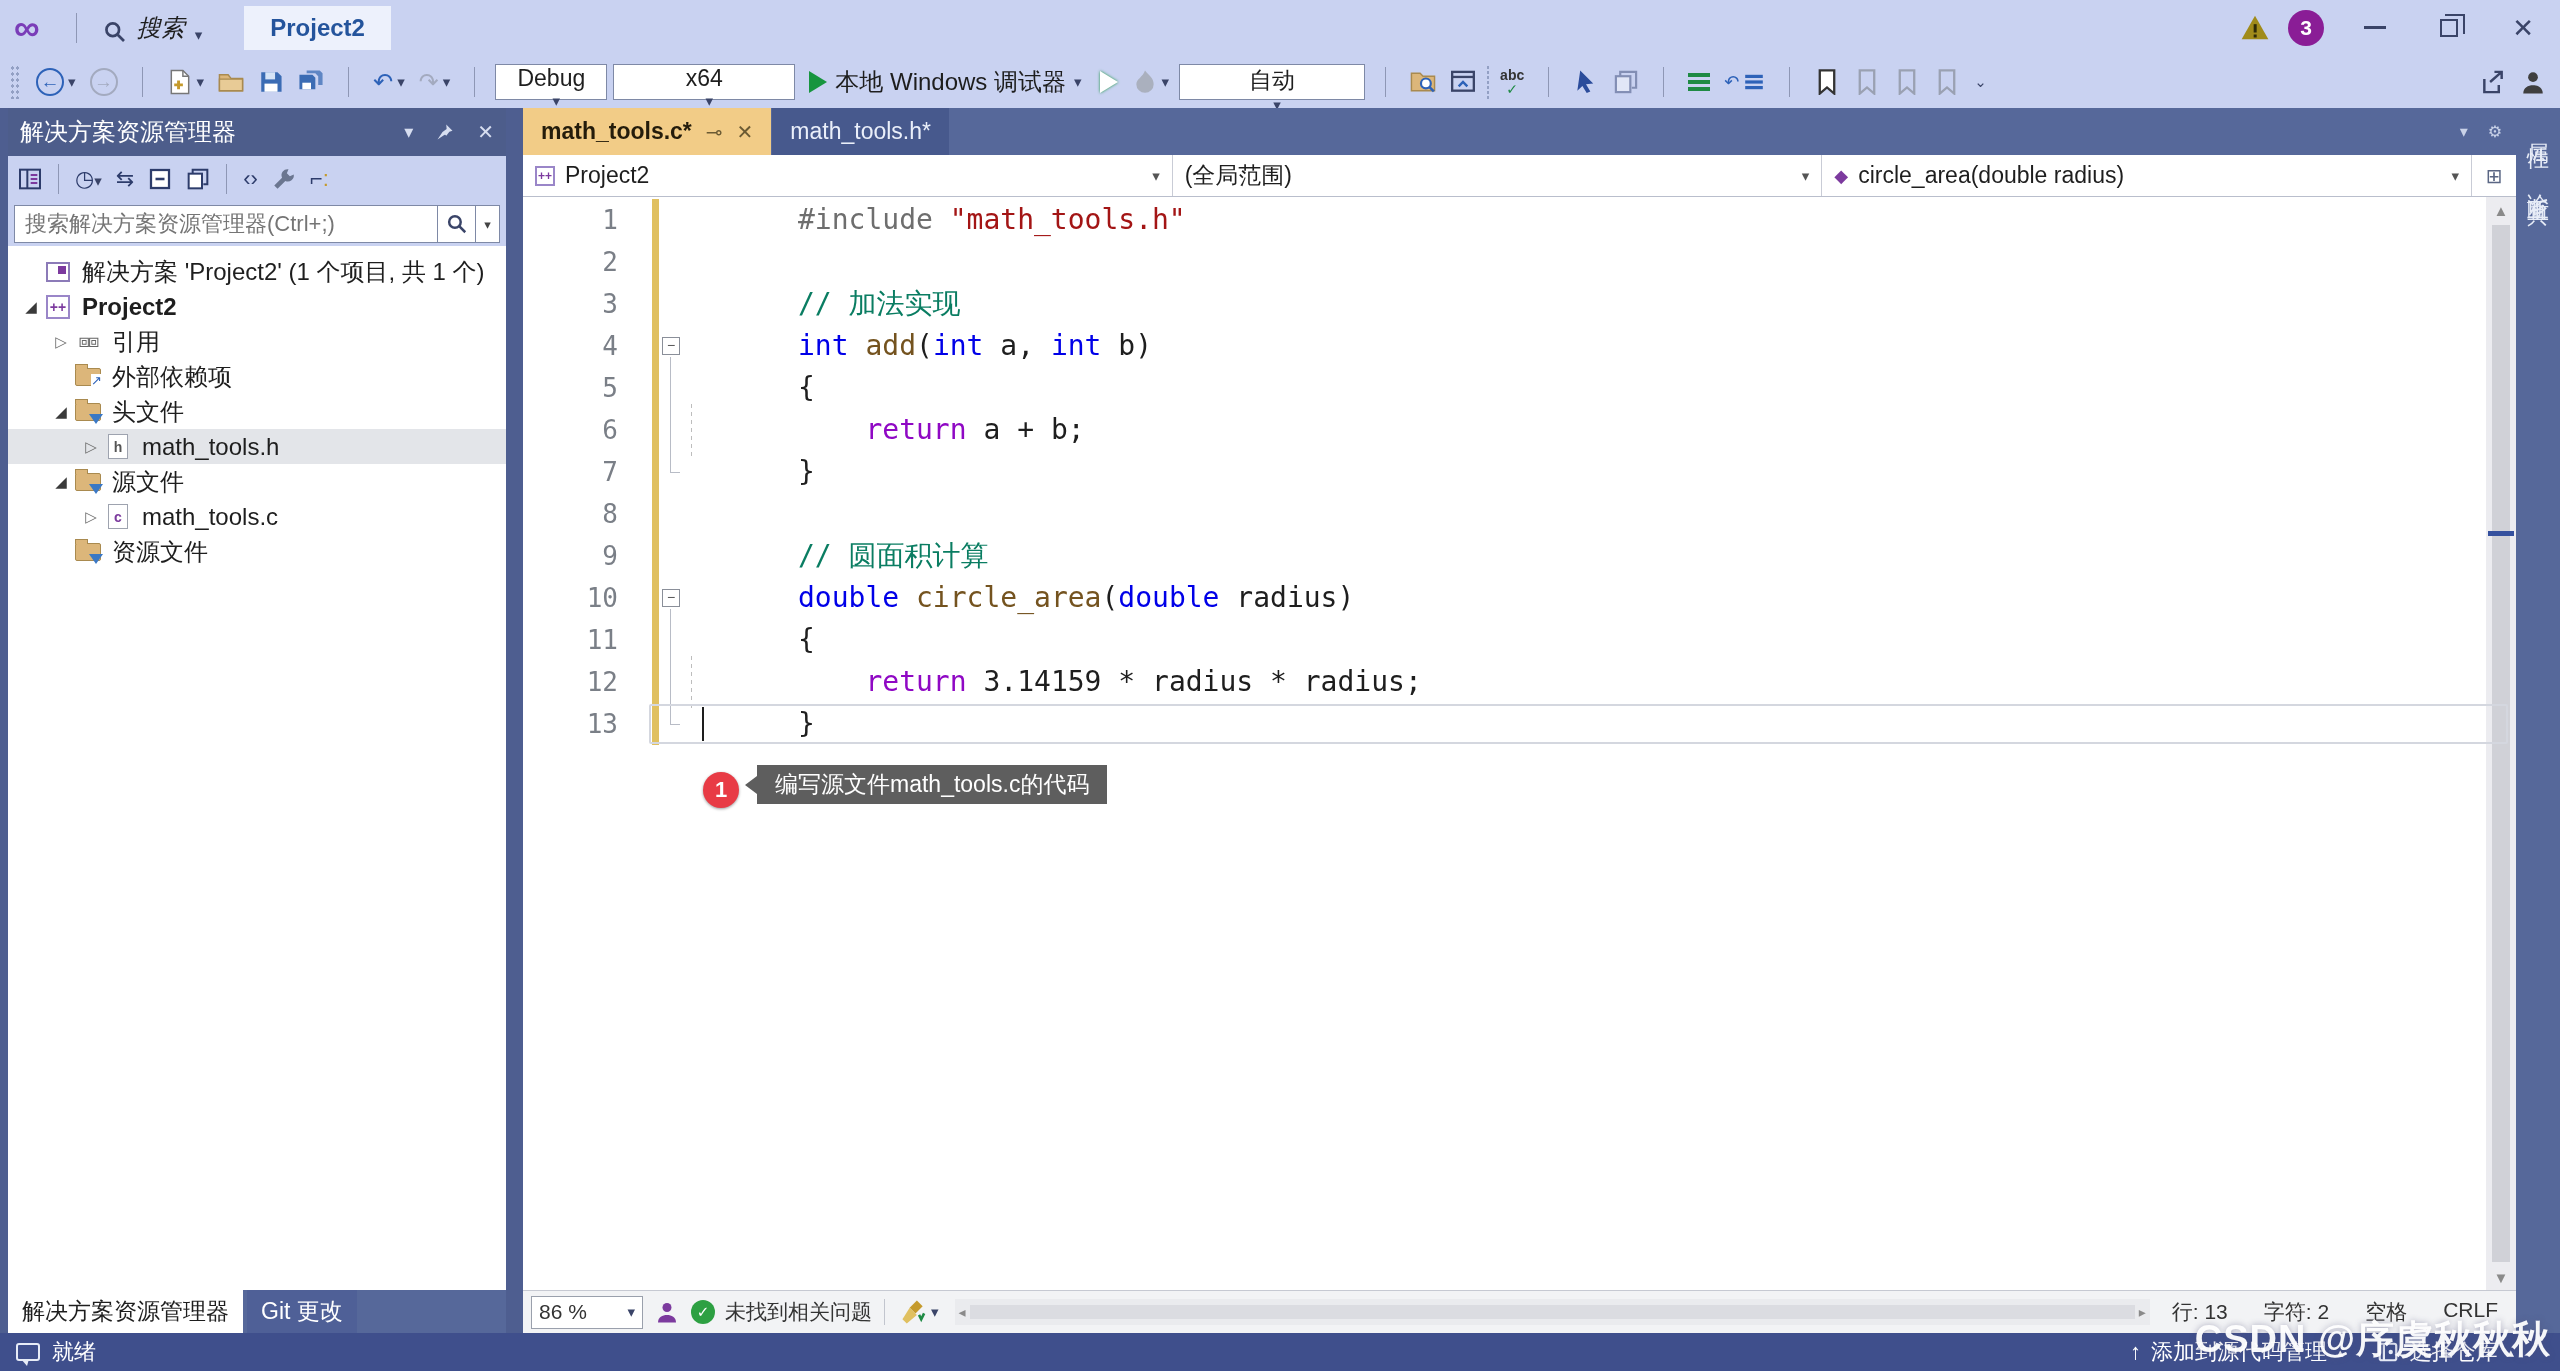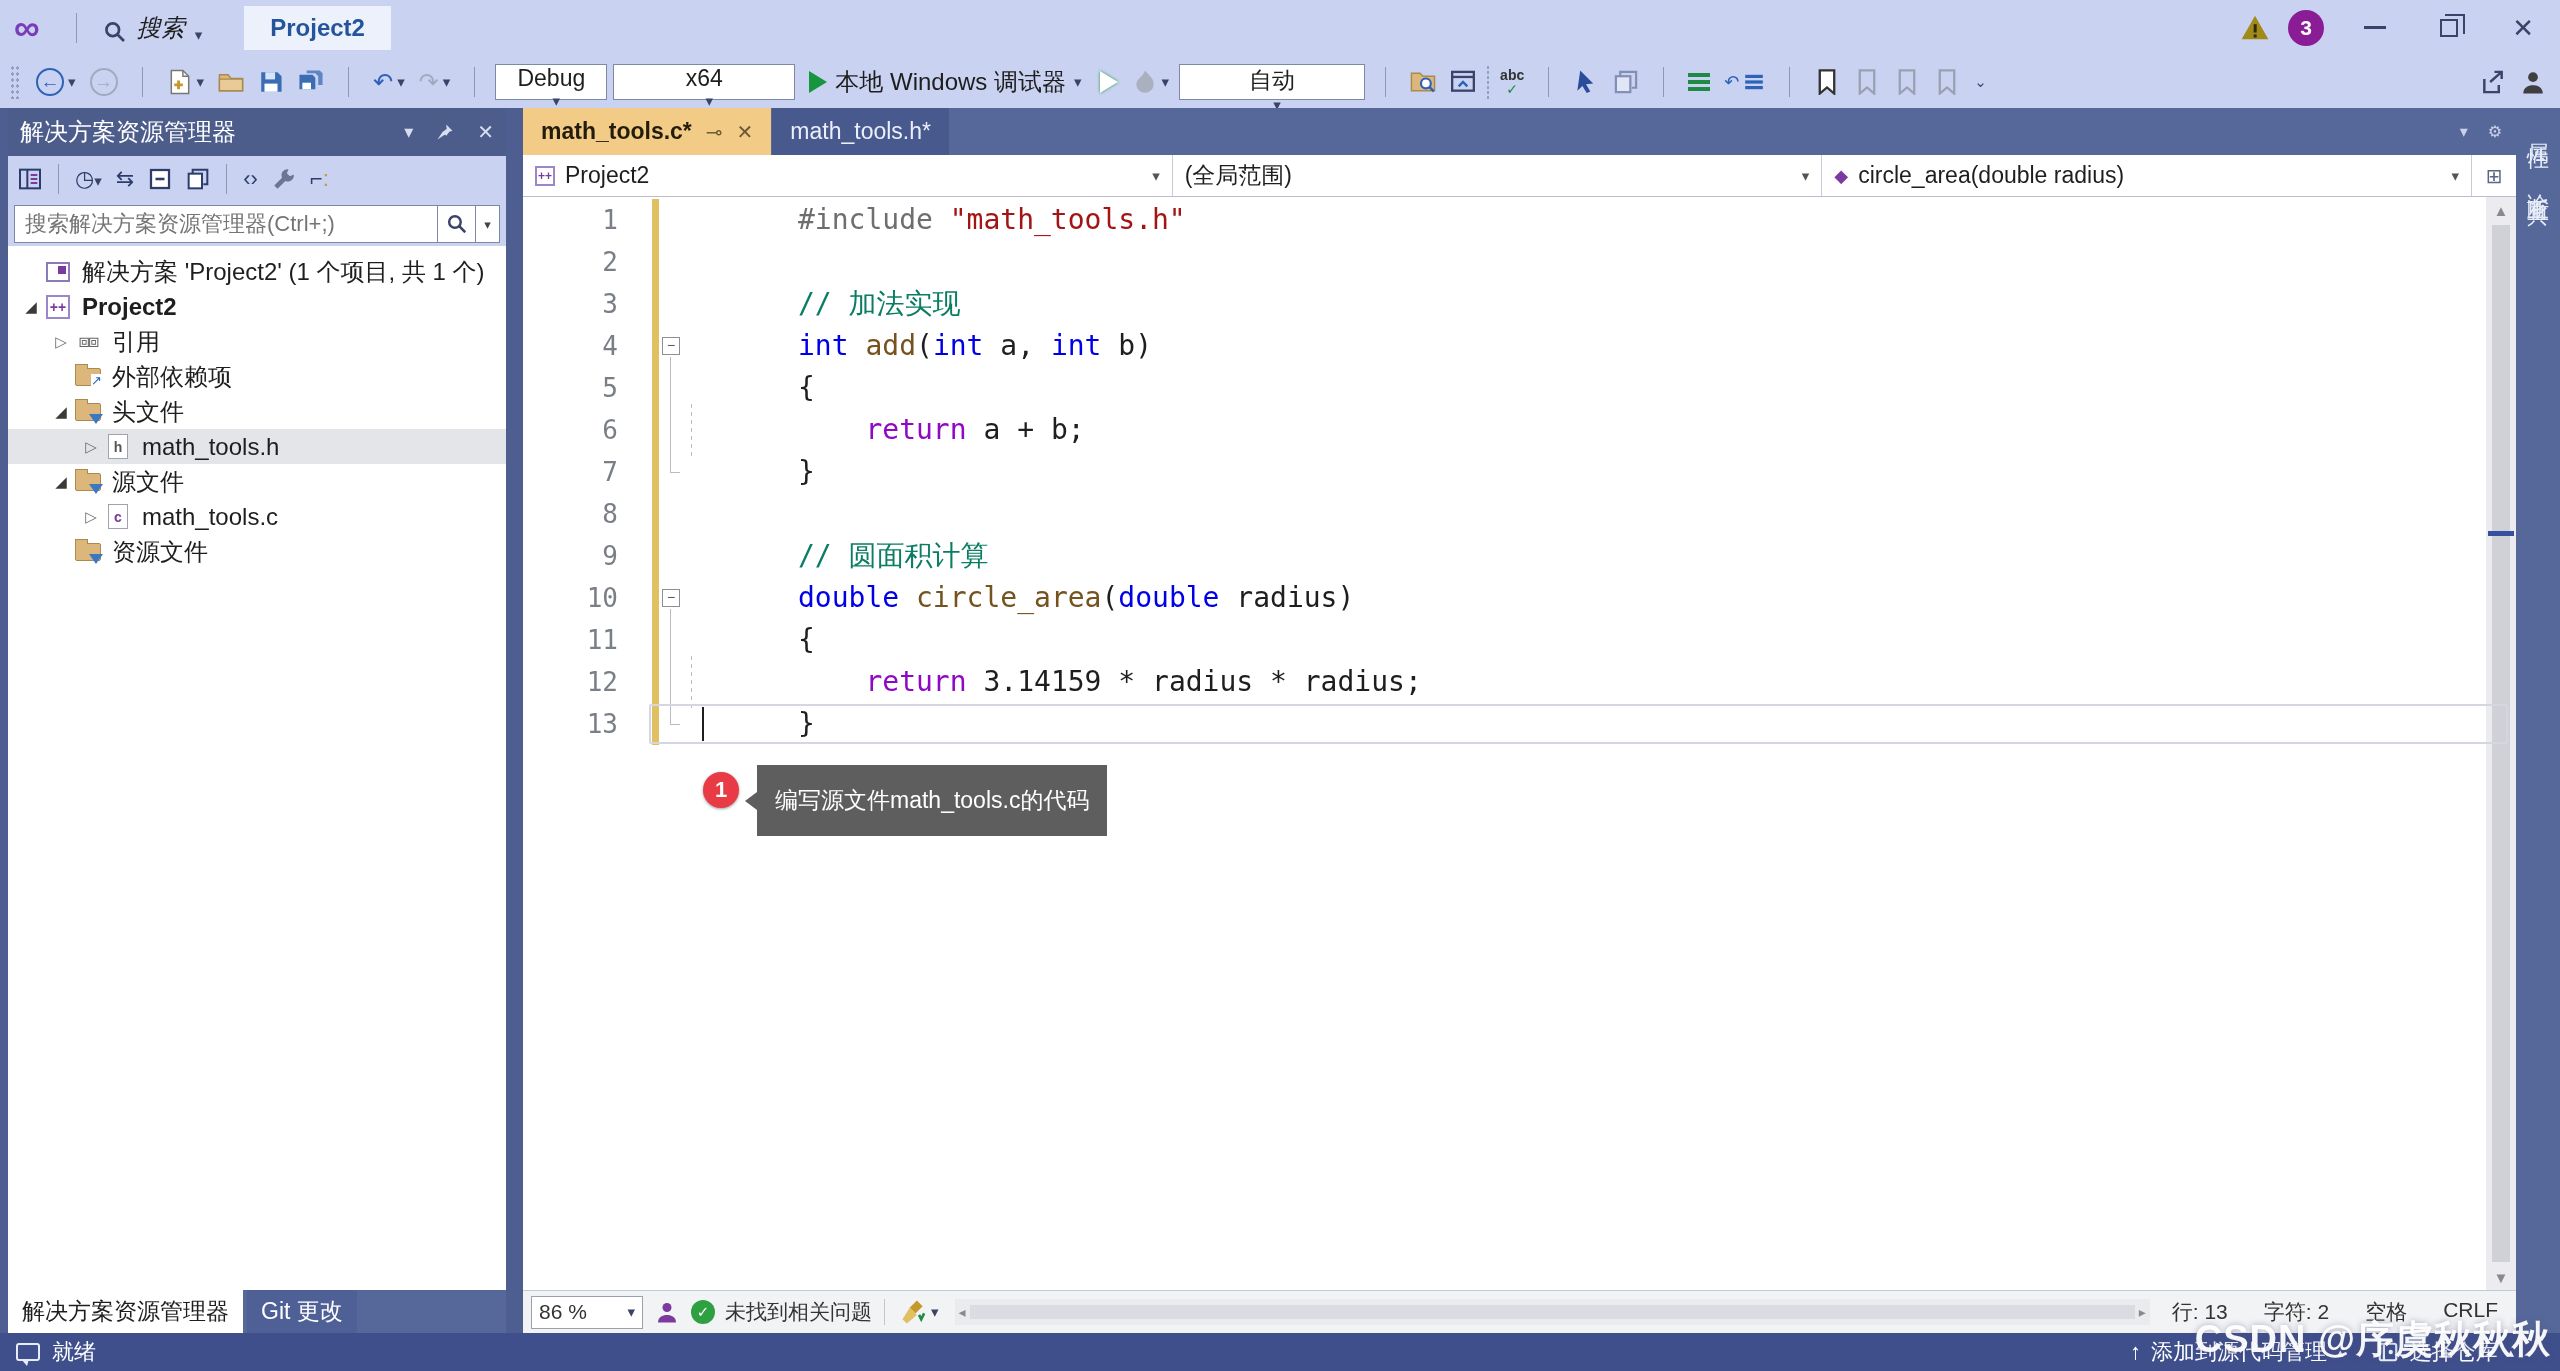--- a/index.html
+++ b/index.html
@@ -112,21 +112,21 @@
   .foldtick { height:1px; background:#B8BCC6; left:147px; width:10px; }
   .indentguide { width:1px; left:168px; background-image:linear-gradient(#BDBDBD 50%, transparent 50%); background-size:1px 8px; }
   .curline { border:2px solid #D4D7DF; left:126px; right:8px; border-radius:2px; }
   .cursor-bar { width:2px; height:34px; background:#1e1e1e; }
   .vscroll { position:absolute; top:0; bottom:0; right:0; width:30px; background:#ECECF0; display:flex; flex-direction:column; align-items:center; }
   .vscroll .arr { color:#8A8A8A; font-size:15px; height:26px; display:flex; align-items:center; }
   .vscroll .thumb { width:18px; background:#D0D1D7; flex:1; margin:2px 0 2px 0; }
   .vscroll .mark { position:absolute; left:2px; right:2px; height:5px; background:#34509E; top:334px; }
 
   .anno-badge { width:36px; height:36px; border-radius:50%; background:var(--c-red); color:#fff; font-size:22px; font-weight:bold; display:flex; align-items:center; justify-content:center; box-shadow:0 1px 3px rgba(0,0,0,.4); }
-  .anno-tip { background:var(--c-tooltip); color:#fff; font-size:23px; padding:20px 18px; position:relative; white-space:nowrap; }
+  .anno-tip { background:var(--c-tooltip); color:#fff; font-size:23px; padding:4px 18px; position:relative; white-space:nowrap; }
   .anno-tip::before { content:""; position:absolute; left:-12px; top:50%; margin-top:-9px; border-top:9px solid transparent; border-bottom:9px solid transparent; border-right:12px solid var(--c-tooltip); }
 
   .editor-bottom { height:43px; background:#F2F3F5; border-top:1px solid #C6C9D2; display:flex; align-items:center; padding:0 8px; gap:12px; font-size:21px; color:#333; }
   .zoom-combo { width:112px; height:33px; background:#fff; border:1px solid #9AA0AC; display:flex; align-items:center; justify-content:space-between; padding:0 7px; font-size:21px; }
   .health { display:flex; align-items:center; gap:10px; }
   .chk { width:24px; height:24px; border-radius:50%; background:#2DA042; color:#fff; font-size:15px; display:flex; align-items:center; justify-content:center; }
   .ebar-sep { width:1px; height:26px; background:#C2C5CE; }
   .hs-track { flex:1; height:26px; background:#EAEBEE; display:flex; align-items:center; color:#8A8A8A; font-size:14px; padding:0 4px; gap:4px; }
   .hs-thumb { height:14px; background:#DBDCE1; flex:1; }
   .pos-group { display:flex; gap:36px; padding:0 10px; white-space:nowrap; }

